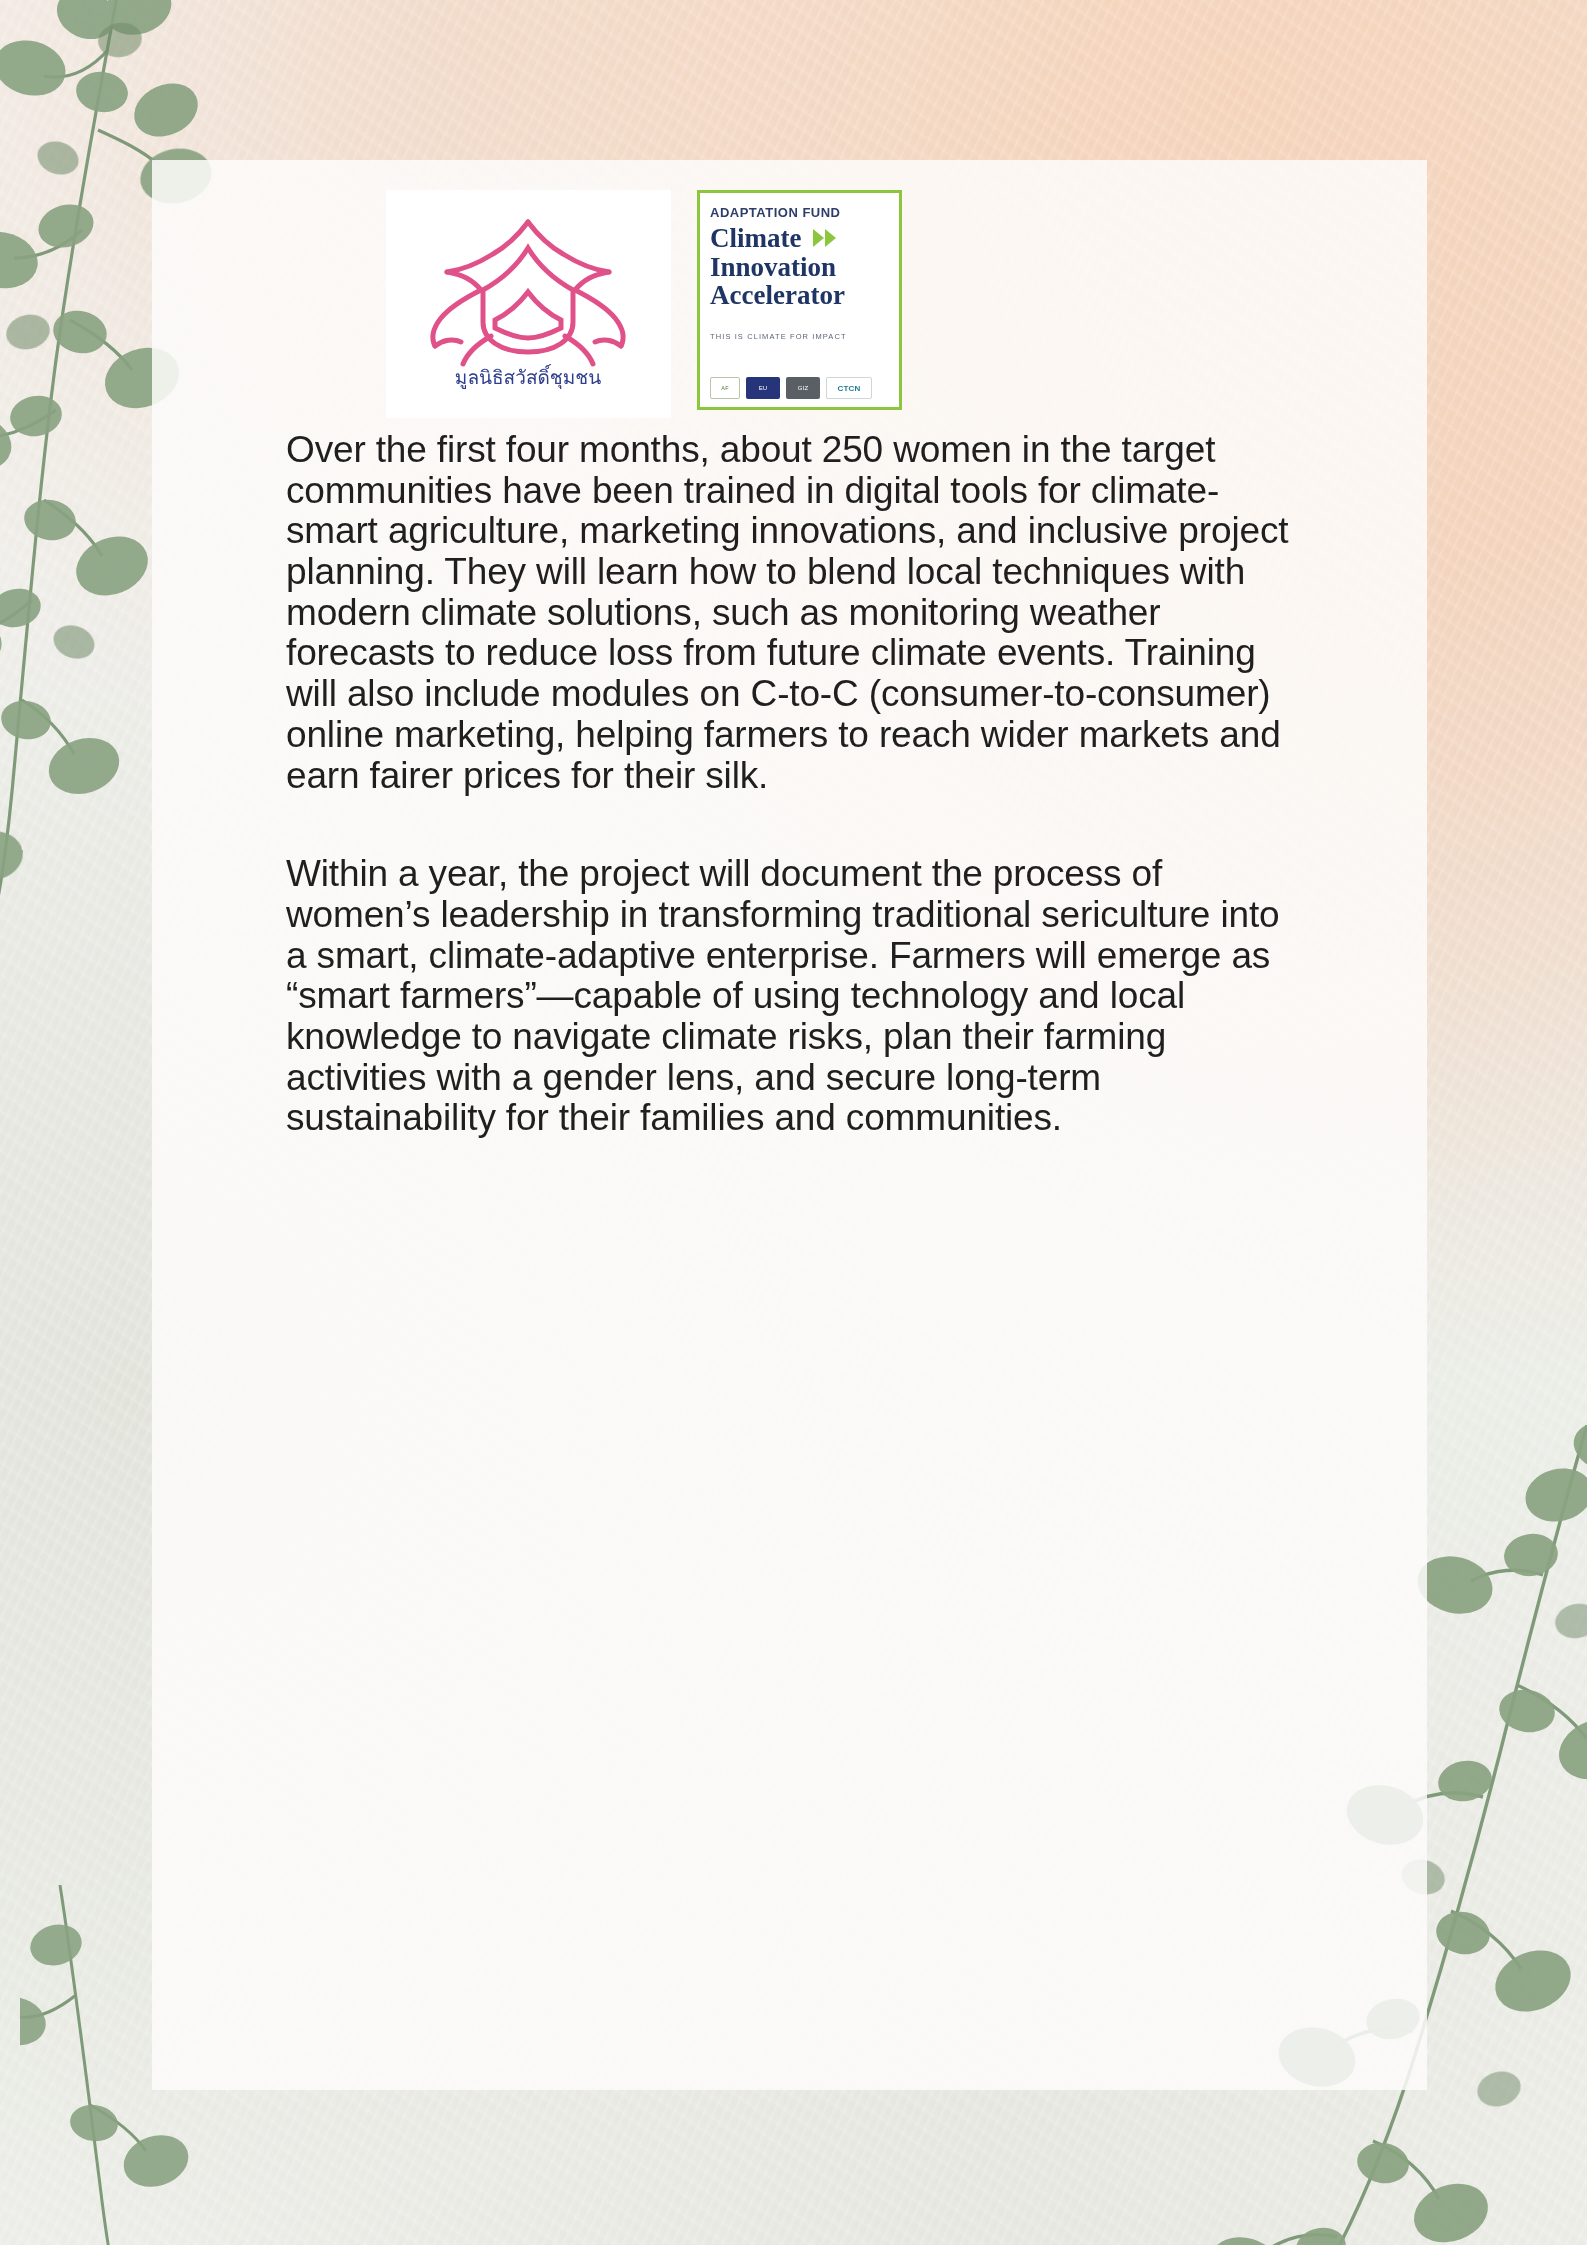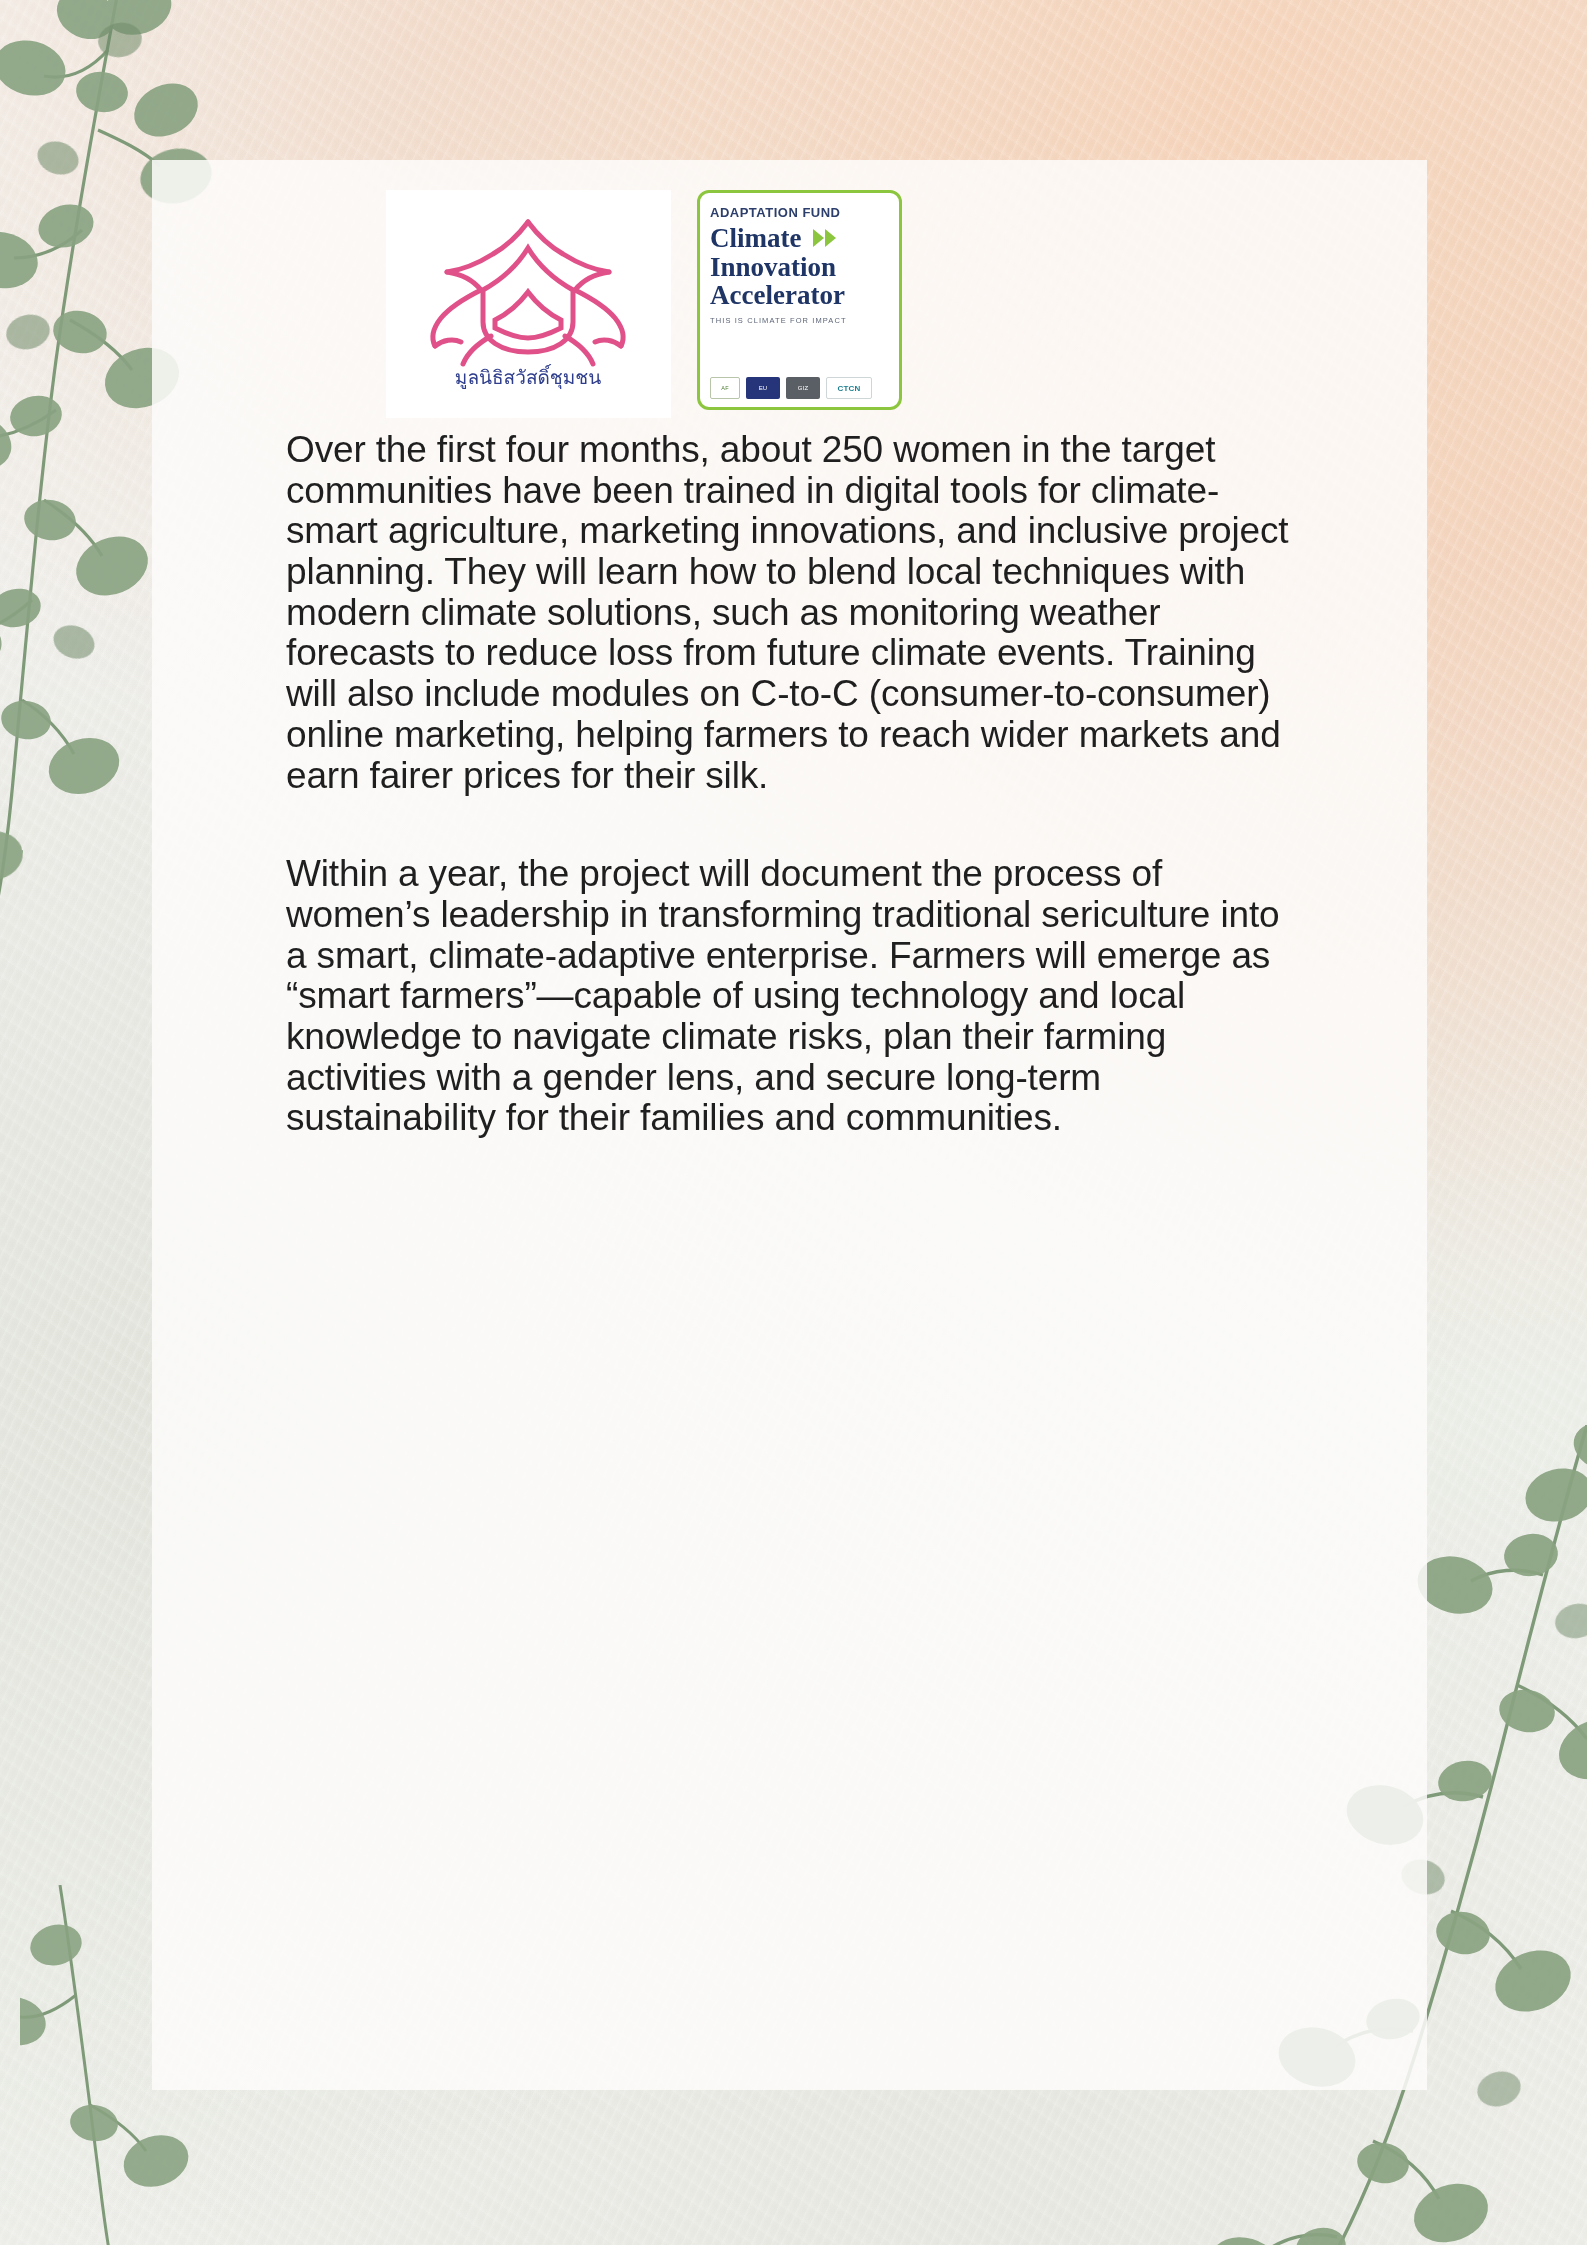--- a/index.html
+++ b/index.html
@@ -61,21 +61,21 @@
     background: #ffffff;
     display: flex;
     align-items: center;
     justify-content: center;
   }
   .logo-box-cia {
     width: 205px;
     height: 220px;
     background: #ffffff;
     border: 3px solid #8cc63e;
-    border-radius: 12px;
+    border-radius: 0;
     box-sizing: border-box;
     padding: 12px 10px 8px 10px;
     display: flex;
     flex-direction: column;
   }
   .cia-sup {
     font-size: 13px;
     letter-spacing: 0.5px;
     font-weight: bold;
     color: #2c3e6b;
@@ -100,21 +100,21 @@
     gap: 1px;
   }
   .cia-arrows span {
     display: block;
     width: 0; height: 0;
     border-top: 9px solid transparent;
     border-bottom: 9px solid transparent;
     border-left: 11px solid #8cc63e;
   }
   .cia-tag {
-    margin-top: 6px;
+    margin-top: 22px;
     font-size: 7.5px;
     letter-spacing: 1.1px;
     color: #5b6476;
   }
   .cia-partners {
     margin-top: auto;
     display: flex;
     align-items: center;
     gap: 6px;
   }

